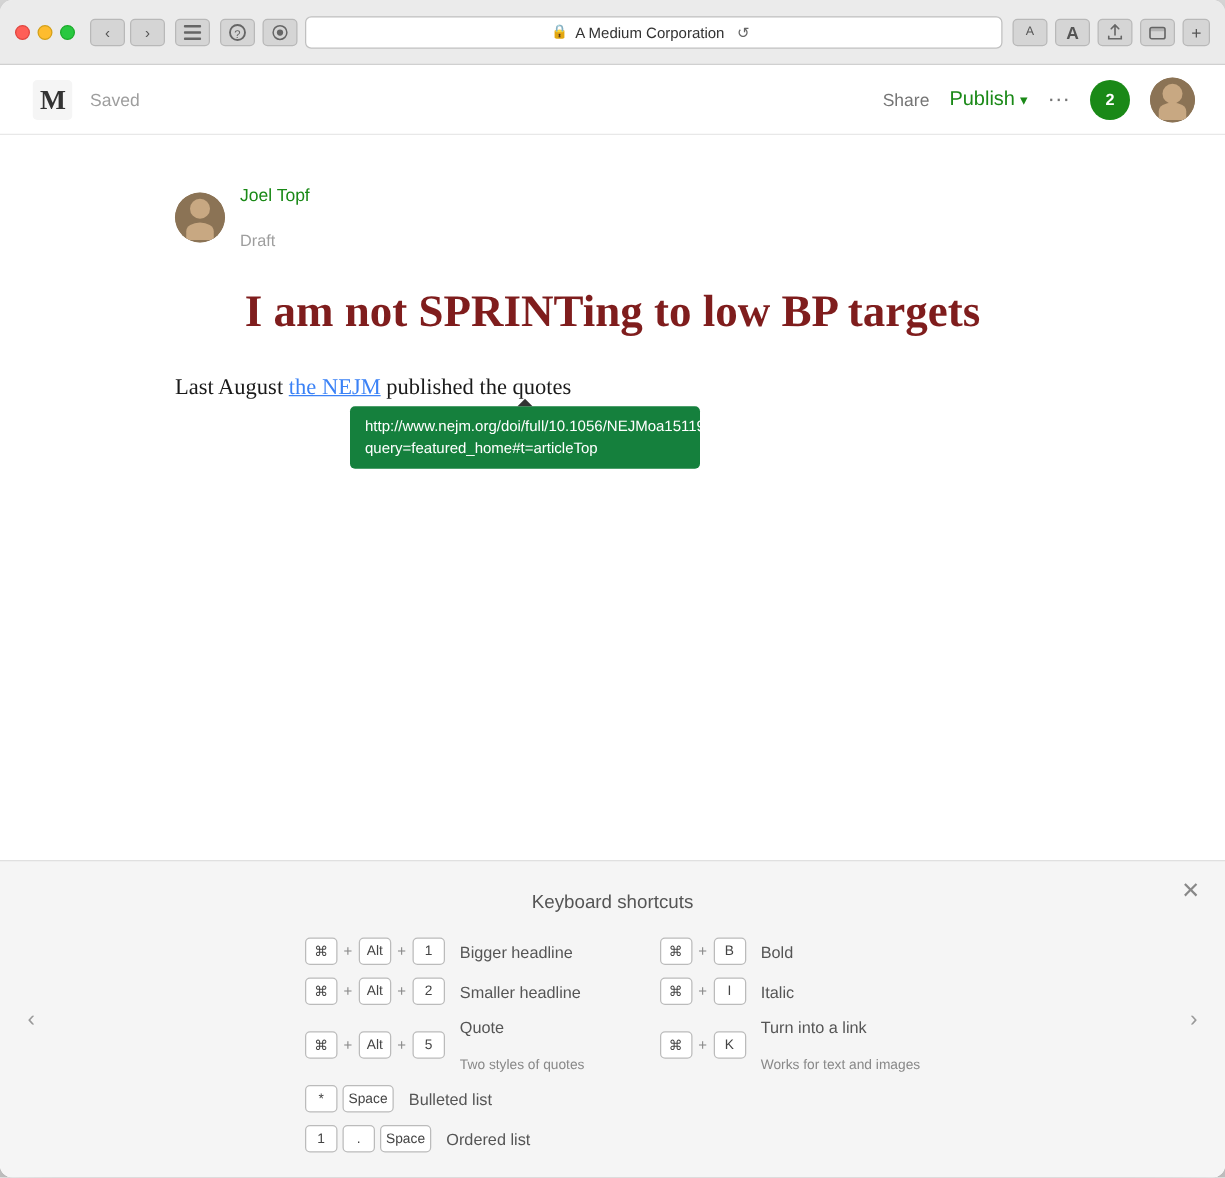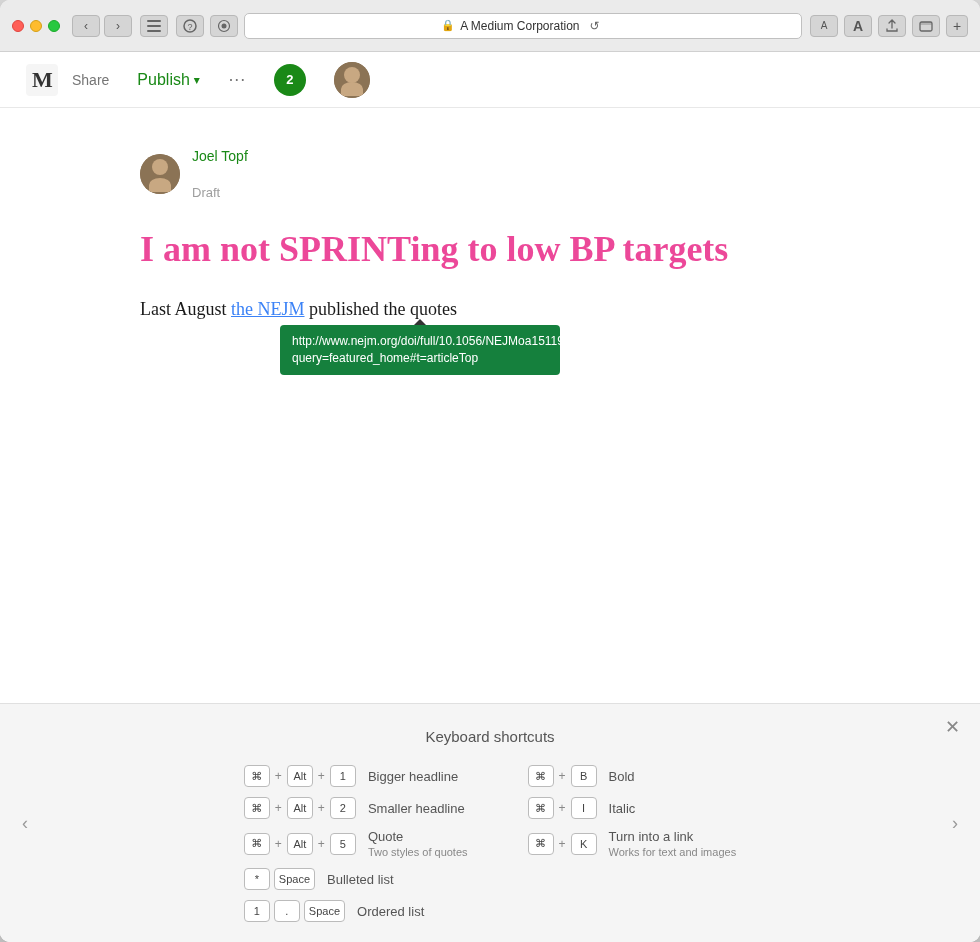--- a/index.html
+++ b/index.html
@@ -187,21 +187,21 @@
 
     .saved-label {
       color: #9e9e9e;
       font-size: 14px;
       flex: 1;
     }
 
     .header-actions {
       display: flex;
       align-items: center;
-      gap: 28px;
+      gap: 16px;
     }
 
     .share-btn {
       color: #757575;
       font-size: 14px;
       cursor: pointer;
       background: none;
       border: none;
     }
 
@@ -298,24 +298,25 @@
 
     .author-text .author-status {
       color: #9e9e9e;
       font-size: 13px;
       margin-top: 21px;
     }
 
     .article-title {
       font-size: 36px;
       font-weight: 700;
-      color: #ec4899;
+      color: #7f1d1d;
       line-height: 1.2;
       margin-bottom: 24px;
       font-family: Georgia, serif;
+      text-align: center;
     }
 
     .article-body {
       font-size: 18px;
       color: #1a1a1a;
       line-height: 1.6;
       font-family: Georgia, serif;
       position: relative;
     }
 
@@ -421,21 +422,21 @@
     .shortcut-label {
       margin-left: 8px;
       font-size: 13px;
       color: #555;
     }
 
     .shortcut-sublabel {
       font-size: 11px;
       color: #888;
       display: block;
-      margin-top: 2px;
+      margin-top: 17px;
     }
 
     .nav-arrow {
       position: absolute;
       top: 50%;
       transform: translateY(-50%);
       width: 30px;
       height: 30px;
       display: flex;
       align-items: center;
@@ -543,20 +544,21 @@
     </div>
   </div>
 
   <div class="app-header">
     <div class="medium-logo">
       <svg width="32" height="32" viewBox="0 0 32 32" fill="none">
         <rect width="32" height="32" rx="4" fill="#f5f5f5"></rect>
         <text x="6" y="23" font-size="22" font-weight="bold" fill="#333" font-family="Georgia">M</text>
       </svg>
     </div>
+    <span class="saved-label">Saved</span>
     <div class="header-actions">
       <button class="share-btn">Share</button>
       <button class="publish-btn">
         <span>Publish</span>
         <span class="publish-chevron">▾</span>
       </button>
       <button class="more-btn">···</button>
       <div class="notifications-badge">2</div>
       <div class="user-avatar">
         <div class="person-avatar">

